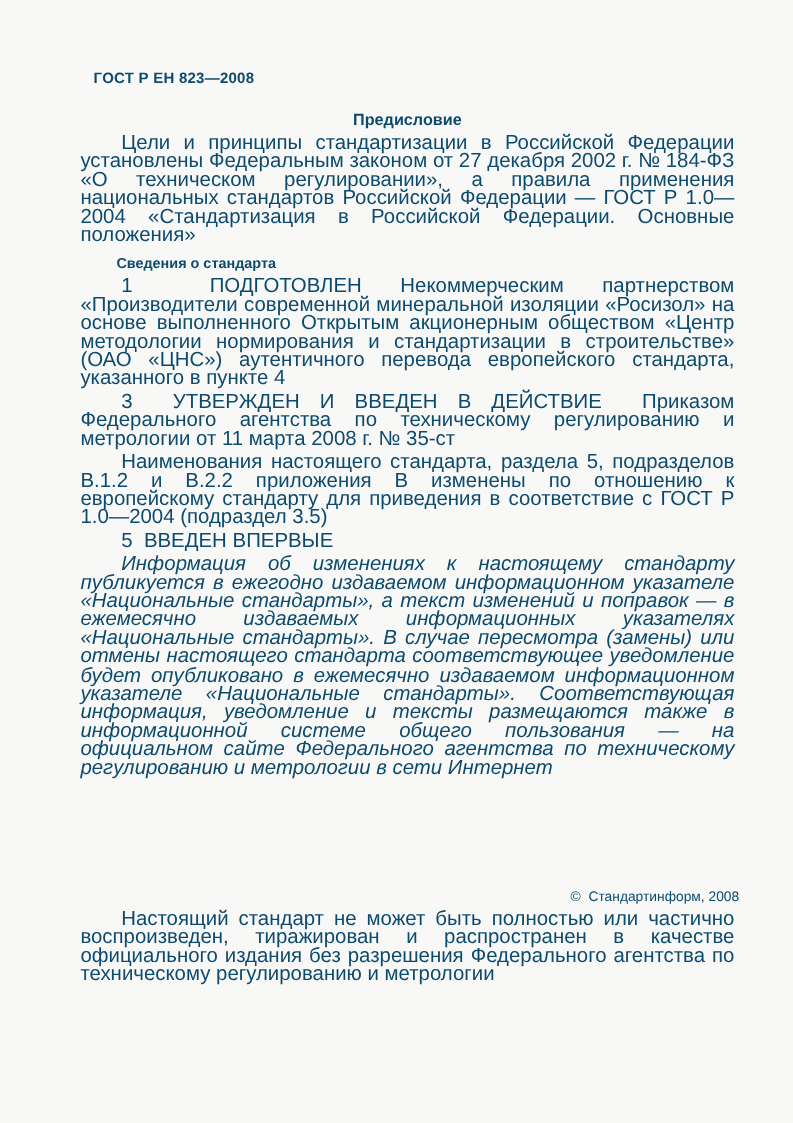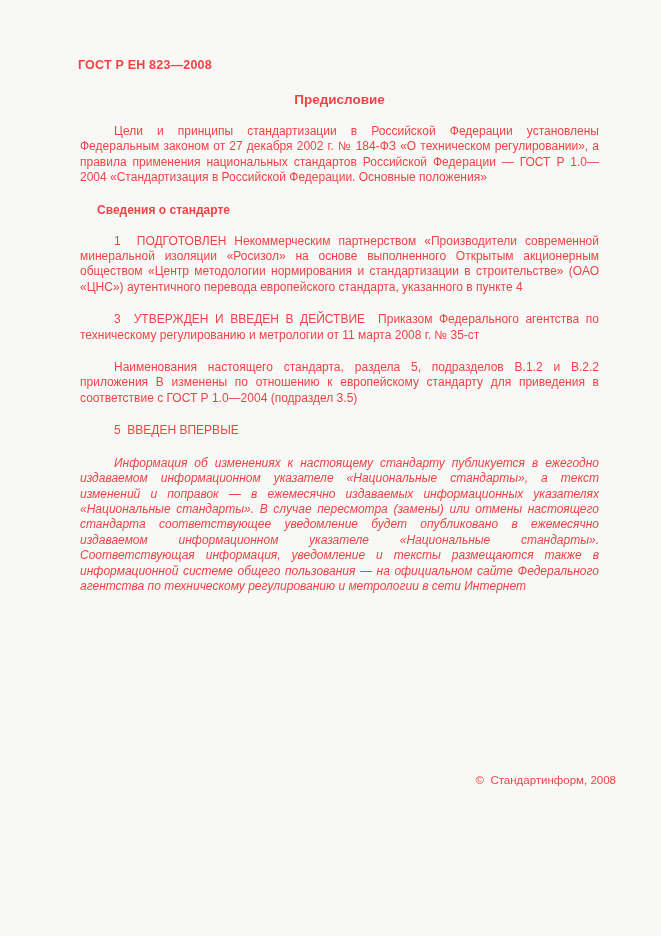--- a/index.html
+++ b/index.html
@@ -7,21 +7,21 @@
     padding: 0;
     background: #e9e9e9;
   }
   .page {
     position: relative;
     width: 661px;
     height: 936px;
     margin: 0 auto;
     background: #f8f8f7;
     font-family: "Liberation Sans", "DejaVu Sans", sans-serif;
-    color: #ef4444;
+    color: #0c4a6e;
     overflow: hidden;
   }
   .content {
     position: absolute;
     left: 63px;
     top: 0;
     width: 553px;
   }
   .doc-header {
     padding-top: 58px;
@@ -30,22 +30,22 @@
     font-weight: bold;
     letter-spacing: 0.2px;
   }
   .doc-title {
     margin-top: 20px;
     text-align: center;
     font-size: 13.5px;
     font-weight: bold;
   }
   p.para {
-    margin: 17px;
-    font-size: 12px;
+    margin: 4px;
+    font-size: 17px;
     line-height: 15.4px;
     text-align: justify;
     text-indent: 34px;
   }
   .intro {
     margin-top: 13px;
   }
   .about-heading {
     margin-top: 9px;
     padding-left: 34px;
@@ -60,21 +60,21 @@
   }
   .note {
     margin-top: 38px;
     font-size: 11.5px;
     font-style: italic;
     line-height: 13px;
   }
   .bottom {
     position: absolute;
     left: 63px;
-    top: 774px;
+    top: 742px;
     width: 553px;
   }
   .copyright {
     text-align: right;
     font-size: 11.5px;
   }
   .restriction {
     margin-top: 13px;
     font-size: 11.5px;
     line-height: 12.8px;
@@ -90,34 +90,35 @@
 
 <div class="page">
   <div class="content">
 
     <div class="doc-header">ГОСТ Р ЕН 823—2008</div>
 
     <div class="doc-title">Предисловие</div>
 
     <p class="para intro">Цели и принципы стандартизации в Российской Федерации установлены Федеральным законом от 27 декабря 2002 г. № 184-ФЗ «О техническом регулировании», а правила применения национальных стандартов Российской Федерации — ГОСТ Р 1.0—2004 «Стандартизация в Российской Федерации. Основные положения»</p>
 
-    <div class="about-heading">Сведения о стандарте</div>
+    <div class="about-heading">Сведения о стандарта</div>
 
     <p class="para item">1&nbsp; ПОДГОТОВЛЕН Некоммерческим партнерством «Производители современной минеральной изоляции «Росизол» на основе выполненного Открытым акционерным обществом «Центр методологии нормирования и стандартизации в строительстве» (ОАО «ЦНС») аутентичного перевода европейского стандарта, указанного в пункте 4</p>
 
 
     <p class="para item">3&nbsp; УТВЕРЖДЕН И ВВЕДЕН В ДЕЙСТВИЕ&nbsp; Приказом Федерального агентства по техническому регулированию и метрологии от 11 марта 2008 г. № 35-ст</p>
 
 
     <p class="para item-cont">Наименования настоящего стандарта, раздела 5, подразделов В.1.2 и В.2.2 приложения В изменены по отношению к европейскому стандарту для приведения в соответствие с ГОСТ Р 1.0—2004 (подраздел 3.5)</p>
 
     <p class="para item">5&nbsp; ВВЕДЕН ВПЕРВЫЕ</p>
 
     <p class="para note">Информация об изменениях к настоящему стандарту публикуется в ежегодно издаваемом информационном указателе «Национальные стандарты», а текст изменений и поправок — в ежемесячно издаваемых информационных указателях «Национальные стандарты». В случае пересмотра (замены) или отмены настоящего стандарта соответствующее уведомление будет опубликовано в ежемесячно издаваемом информационном указателе «Национальные стандарты». Соответствующая информация, уведомление и тексты размещаются также в информационной системе общего пользования — на официальном сайте Федерального агентства по техническому регулированию и метрологии в сети Интернет</p>
 
   </div>
 
   <div class="bottom">
     <div class="copyright">©&nbsp; Стандартинформ, 2008</div>
 
+    <p class="para restriction">Настоящий стандарт не может быть полностью или частично воспроизведен, тиражирован и распространен в качестве официального издания без разрешения Федерального агентства по техническому регулированию и метрологии</p>
 
   </div>
 </div>
 
 </body></html>

